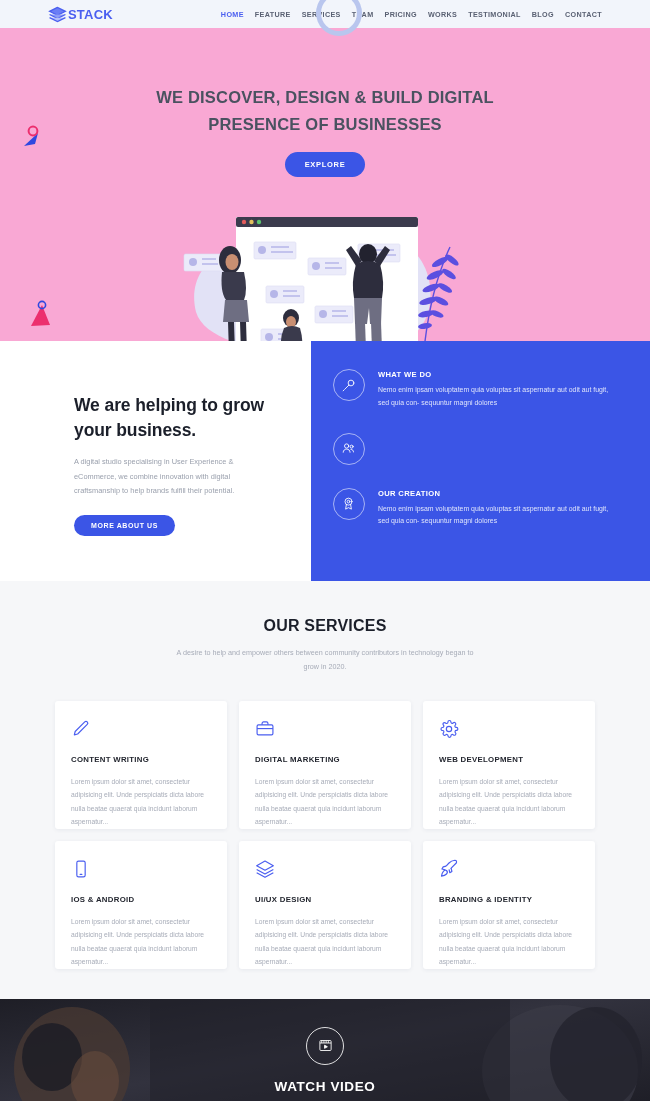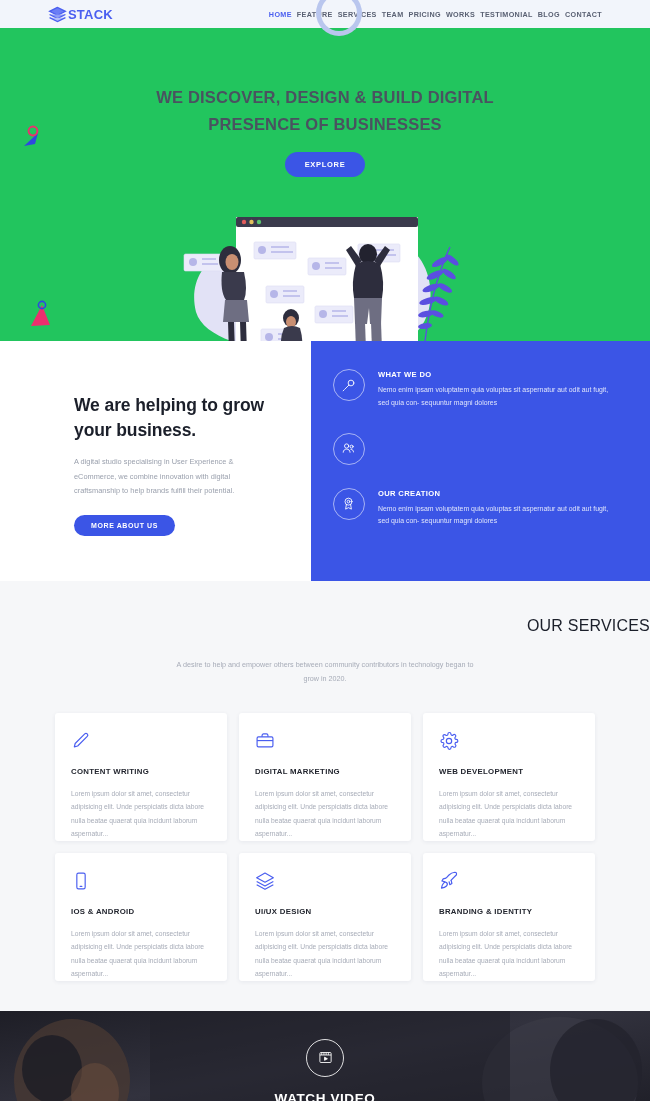--- a/index.html
+++ b/index.html
@@ -17,38 +17,38 @@
     height:28px; background:#f2f5fb;
     display:flex; align-items:center; justify-content:space-between;
     padding:0 48px; position:relative; z-index:40;
   }
   .logo { display:flex; align-items:center; gap:1px; }
   .logo-mark { width:19px; height:19px; display:block; }
   .logo-text {
     font-size:13px; font-weight:700; color:#4a5ef0;
     letter-spacing:.2px; font-family:"Liberation Sans", sans-serif;
   }
-  .nav { display:flex; align-items:center; gap:5px; }
+  .nav { display:flex; align-items:center; gap:11px; }
   .nav a {
     font-size:7.2px; font-weight:700; letter-spacing:.35px;
     color:#5a6173; text-decoration:none; text-transform:uppercase;
     white-space:nowrap;
   }
   .nav a.active { color:#4a5ef0; }
 
   
   .spinner {
     position:absolute; left:316px; top:-10px;
     width:46px; height:46px; border-radius:50%;
     border:5px solid #b9c6ee; border-top-color:#f2f5fb;
     z-index:45;
   }
 
   
-  .hero { position:relative; height:313px; background:#22c55e; overflow:hidden; }
+  .hero { position:relative; height:313px; background:#f9a8d4; overflow:hidden; }
   .hero-title {
     text-align:center; padding-top:56px;
     font-size:16.5px; font-weight:700; color:#4a5260;
     line-height:1.65; letter-spacing:.2px;
   }
   .explore-wrap { text-align:center; margin-top:14px; }
   .btn-explore {
     display:inline-block; background:#3b55e6; color:#fff;
     border:none; border-radius:14px;
     font-size:7.5px; font-weight:700; letter-spacing:.7px;
@@ -96,25 +96,25 @@
     font-size:7.6px; font-weight:700; color:#fff;
     letter-spacing:.35px; margin-bottom:5px; text-transform:uppercase;
   }
   .feat-desc {
     font-size:6.9px; color:#dfe4fb; line-height:1.85; max-width:232px;
   }
 
   
   .services { background:#f6f7f9; padding:36px 0 30px; }
   .services h2 {
-    text-align:right; font-size:16px; font-weight:400;
+    text-align:center; font-size:16px; font-weight:700;
     color:#1b1f2a; letter-spacing:.2px;
   }
   .services .sub {
-    text-align:center; margin:23px auto 0; max-width:300px;
+    text-align:center; margin:11px auto 0; max-width:300px;
     font-size:7.2px; color:#a7acb8; line-height:2.0;
   }
   .cards {
     display:grid; grid-template-columns:repeat(3,172px);
     gap:12px; justify-content:center; margin-top:26px;
   }
   .card {
     background:#fff; border-radius:3px; padding:18px 16px 34px;
     box-shadow:0 1px 4px rgba(30,40,80,.07);
     height:128px;

